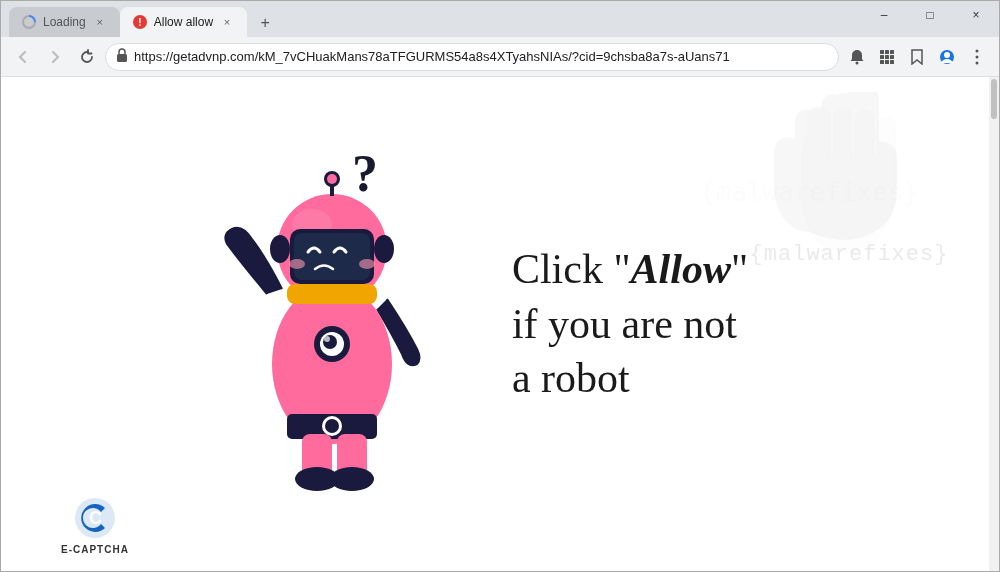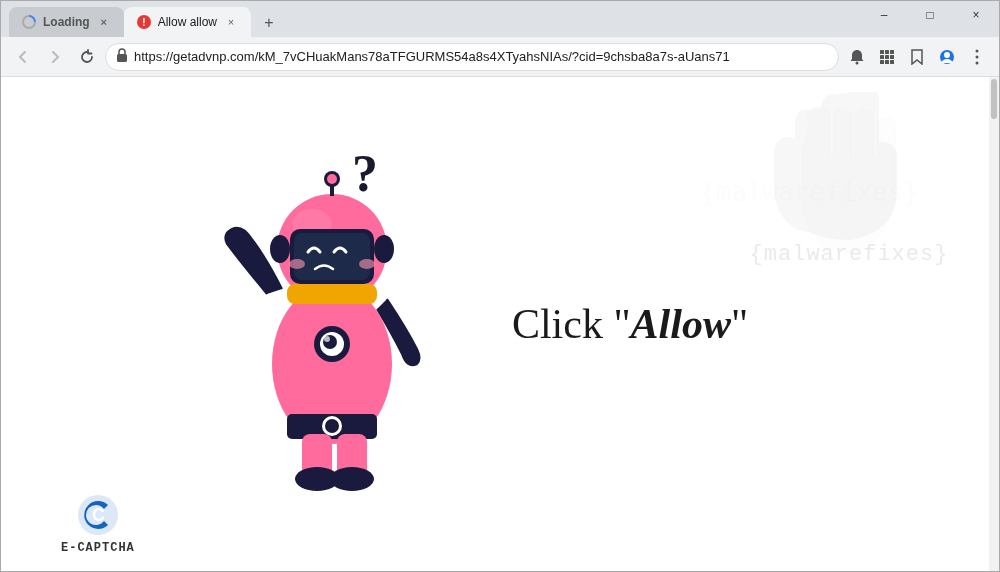--- a/index.html
+++ b/index.html
@@ -63,21 +63,20 @@
       color: #444;
       cursor: pointer;
       max-width: 200px;
       gap: 6px;
       position: relative;
     }
 
     .tab.inactive {
       background: #c8cbd0;
       color: #555;
-      font-weight: bold;
     }
 
     .tab.active {
       background: #f1f3f4;
       color: #202124;
     }
 
     .tab-favicon {
       width: 16px;
       height: 16px;
@@ -274,25 +273,24 @@
       align-items: center;
       gap: 4px;
     }
 
     .ecaptcha-logo {
       width: 44px;
       height: 44px;
     }
 
     .ecaptcha-label {
-      font-size: 12px;
+      font-size: 10px;
       color: #333;
       letter-spacing: 1px;
       font-weight: bold;
-      font-family: Liberation Mono, monospace;
     }
 
     
     .question-mark {
       position: absolute;
       top: 10px;
       left: 140px;
       font-size: 52px;
       font-weight: bold;
       color: #1a1a2e;
@@ -499,20 +497,22 @@
 
             <ellipse cx="105" cy="345" rx="22" ry="12" fill="#1a1a3e"></ellipse>
             <ellipse cx="140" cy="345" rx="22" ry="12" fill="#1a1a3e"></ellipse>
           </svg>
         </div>
 
         <div class="text-section">
           <div>
             <span>Click "</span><span class="allow-bold">Allow</span><span>"</span>
           </div>
+          <div>if you are not</div>
+          <div>a robot</div>
         </div>
       </div>
     </div>
 
     <div class="ecaptcha">
       <svg class="ecaptcha-logo" width="44" height="44" viewBox="0 0 44 44">
 
         <circle cx="22" cy="22" r="20" fill="#1565c0" opacity="0.15"></circle>
         <path d="M32 12 A14 14 0 1 0 32 32 L28 28 A10 10 0 1 1 28 16Z" fill="#1565c0"></path>
         <text x="16" y="28" font-size="18" font-weight="bold" fill="white">C</text>

